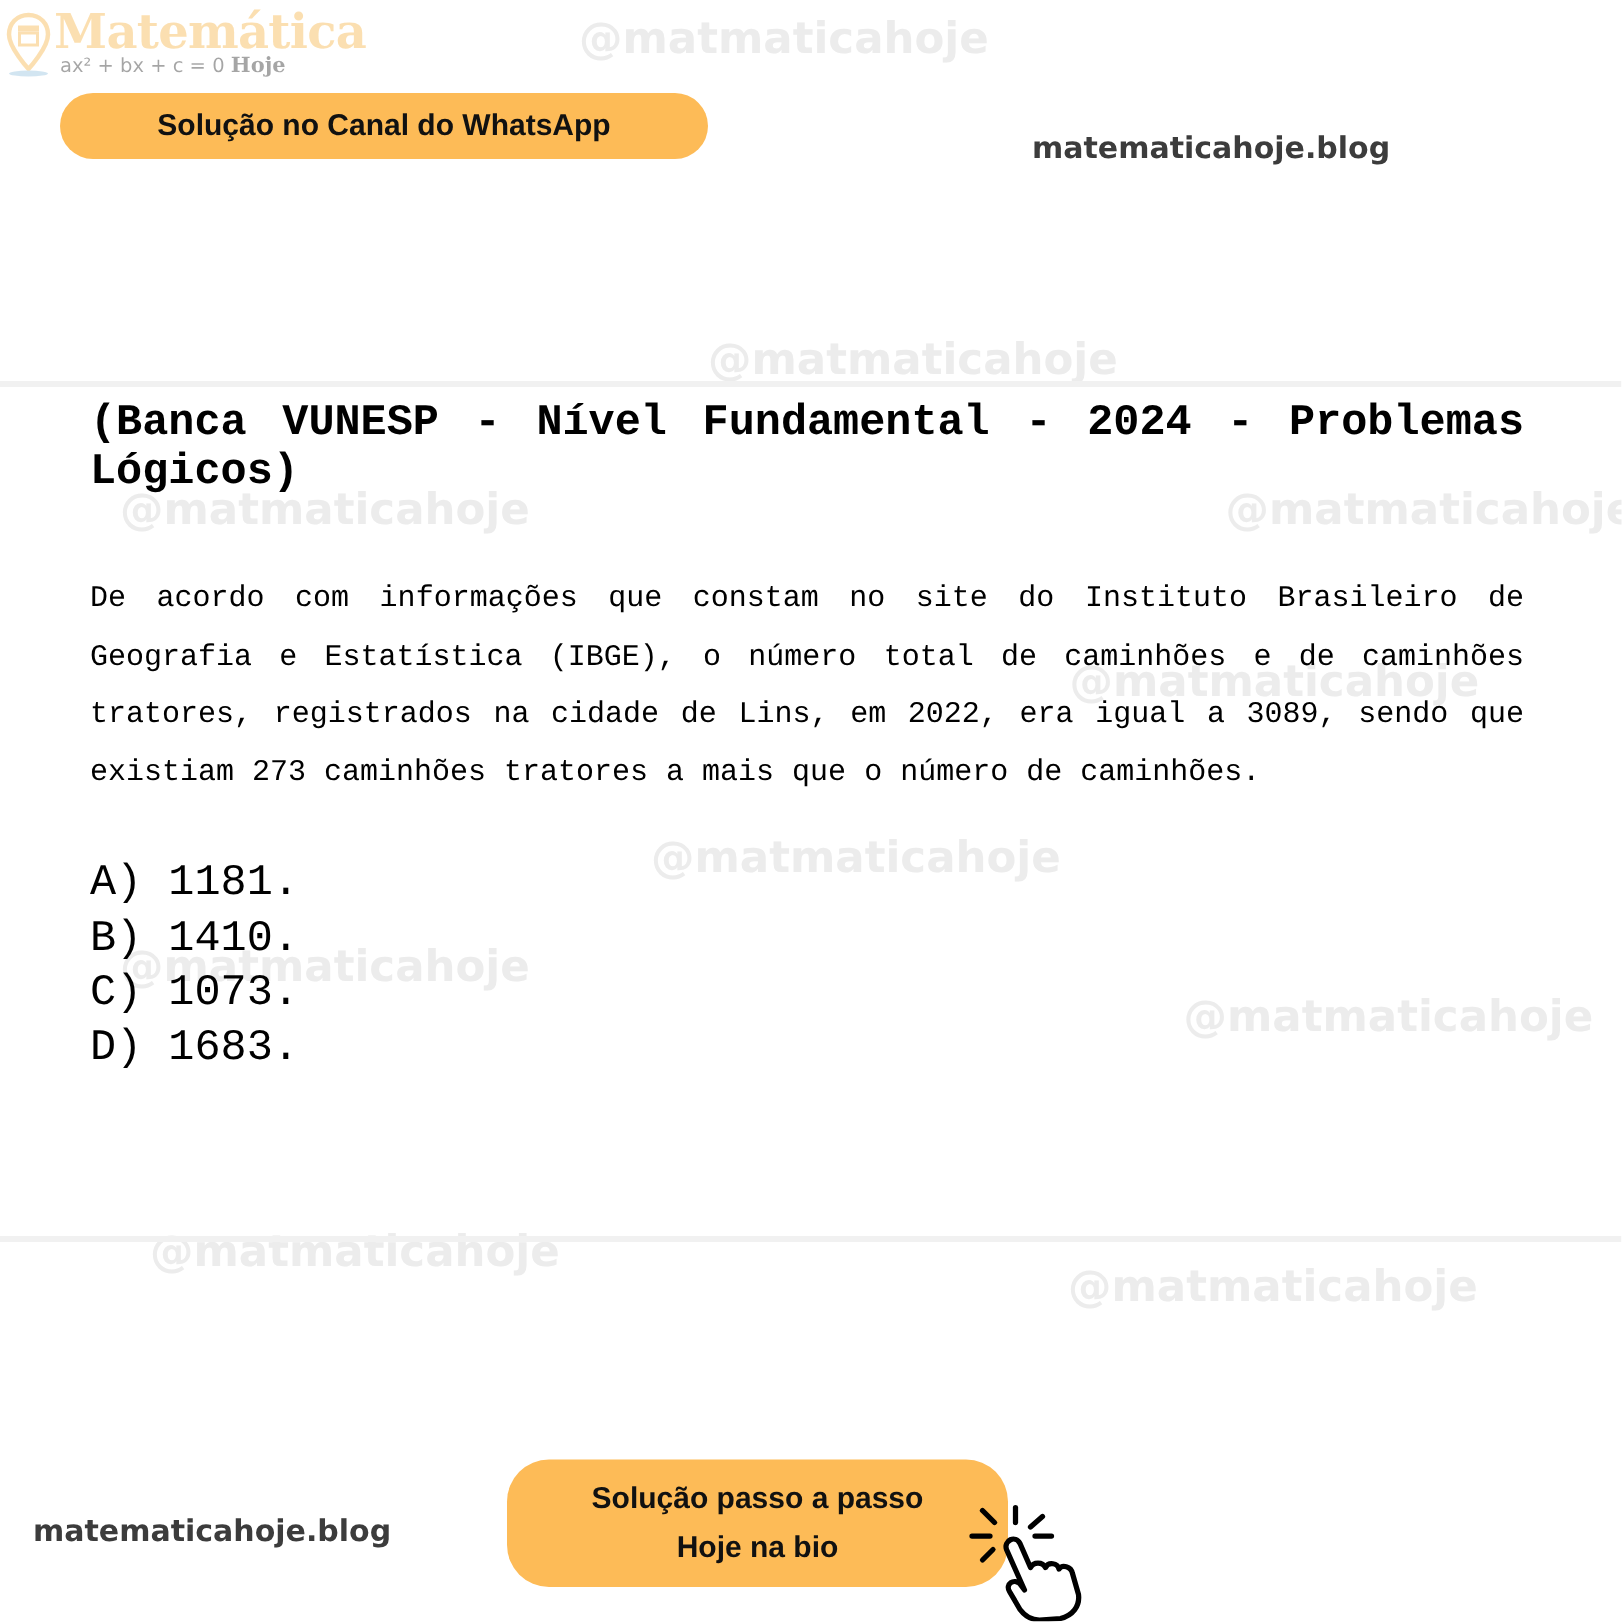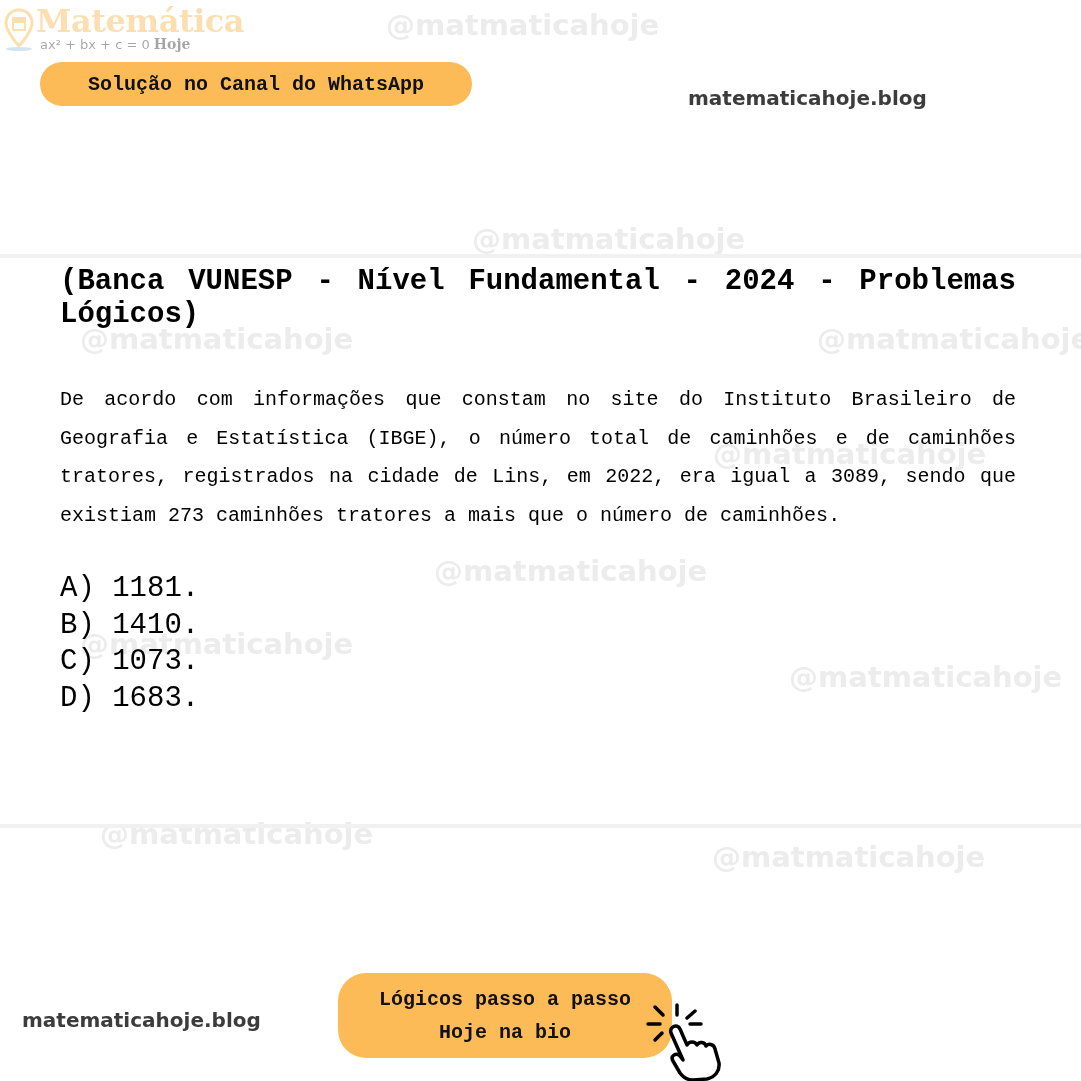--- a/index.html
+++ b/index.html
@@ -62,21 +62,21 @@
       white-space: nowrap;
       z-index: 0;
     }
     .pill {
       position: absolute;
       background: #fdbb57;
       border-radius: 24px;
       display: flex;
       align-items: center;
       justify-content: center;
-      font-family: Liberation Mono, monospace;
+      font-family: Liberation Sans, sans-serif;
       font-weight: bold;
       color: #111;
       text-align: center;
     }
     .pill-top {
       left: 40px;
       top: 62px;
       width: 432px;
       height: 44px;
       font-size: 20px;
@@ -183,21 +183,21 @@
   <div class="options">
     <span class="option">A) 1181.</span>
     <span class="option">B) 1410.</span>
     <span class="option">C) 1073.</span>
     <span class="option">D) 1683.</span>
   </div>
 </div>
 
 <div class="site site-bottom">matematicahoje.blog</div>
 <div class="pill pill-bottom">
-  <span>Lógicos passo a passo</span>
+  <span>Solução passo a passo</span>
   <span>Hoje na bio</span>
 </div>
 
 <svg class="hand" viewBox="0 0 85 78">
   <g stroke="#000" stroke-width="3.5" stroke-linecap="round" fill="none">
     <line x1="10" y1="4" x2="18" y2="12"></line>
     <line x1="3" y1="21" x2="15" y2="21"></line>
     <line x1="10" y1="37" x2="17" y2="30"></line>
     <line x1="32" y1="2" x2="32" y2="12"></line>
     <line x1="50" y1="8" x2="42" y2="15"></line>

